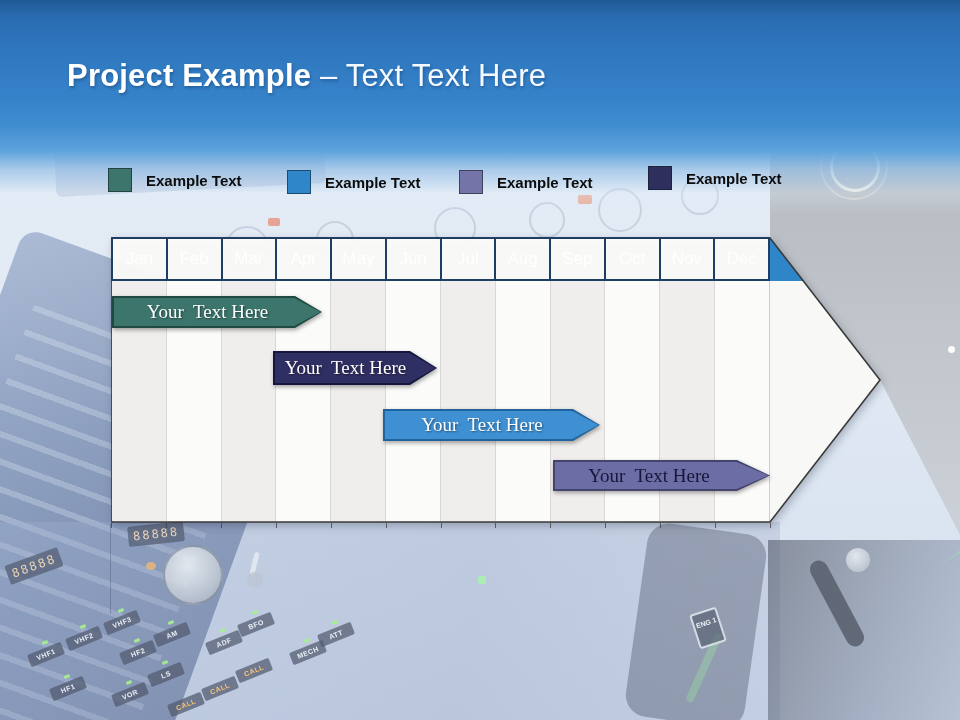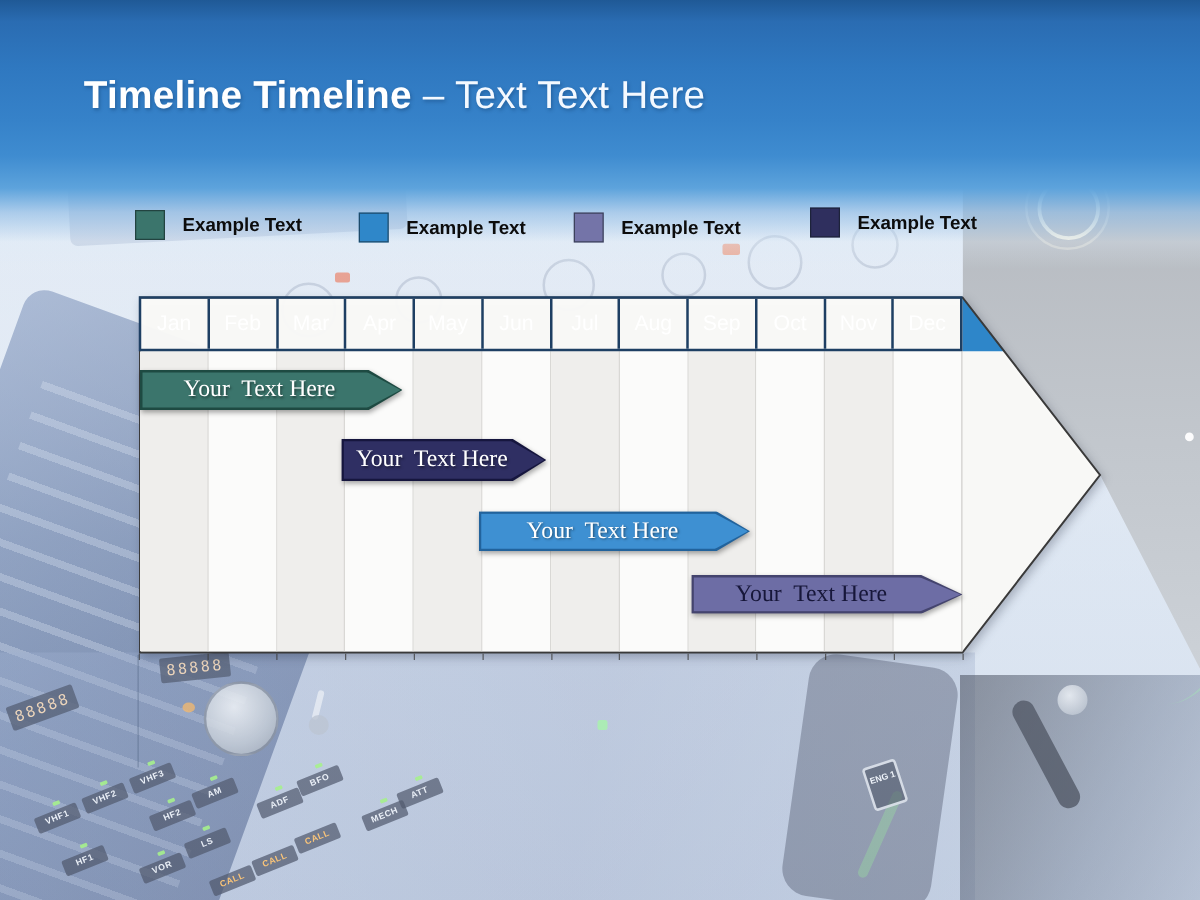--- a/index.html
+++ b/index.html
@@ -154,21 +154,21 @@
       </div>
   </div>
 
   <div class="wash"></div>
   <div class="abs gray-wedge"></div>
   <div class="abs flare-ring2"></div>
   <div class="abs flare-ring"></div>
   <div class="abs white-dot"></div>
 
   <div class="abs header-band"></div>
-  <div class="abs slide-title"><span class="t-bold">Timeline Timeline</span><span class="t-rest"> – Text Text Here</span></div>
+  <div class="abs slide-title"><span class="t-bold">Project Example</span><span class="t-rest"> – Text Text Here</span></div>
 
   <div id="legend">
       <div class="legend-item" style="left: 108px; top: 168px;">
         <div class="legend-swatch" style="background: rgb(59, 117, 108);"></div>
         <div class="legend-label">Example Text</div>
       </div>
       <div class="legend-item" style="left: 287px; top: 170px;">
         <div class="legend-swatch" style="background: rgb(47, 135, 201);"></div>
         <div class="legend-label">Example Text</div>
       </div>

